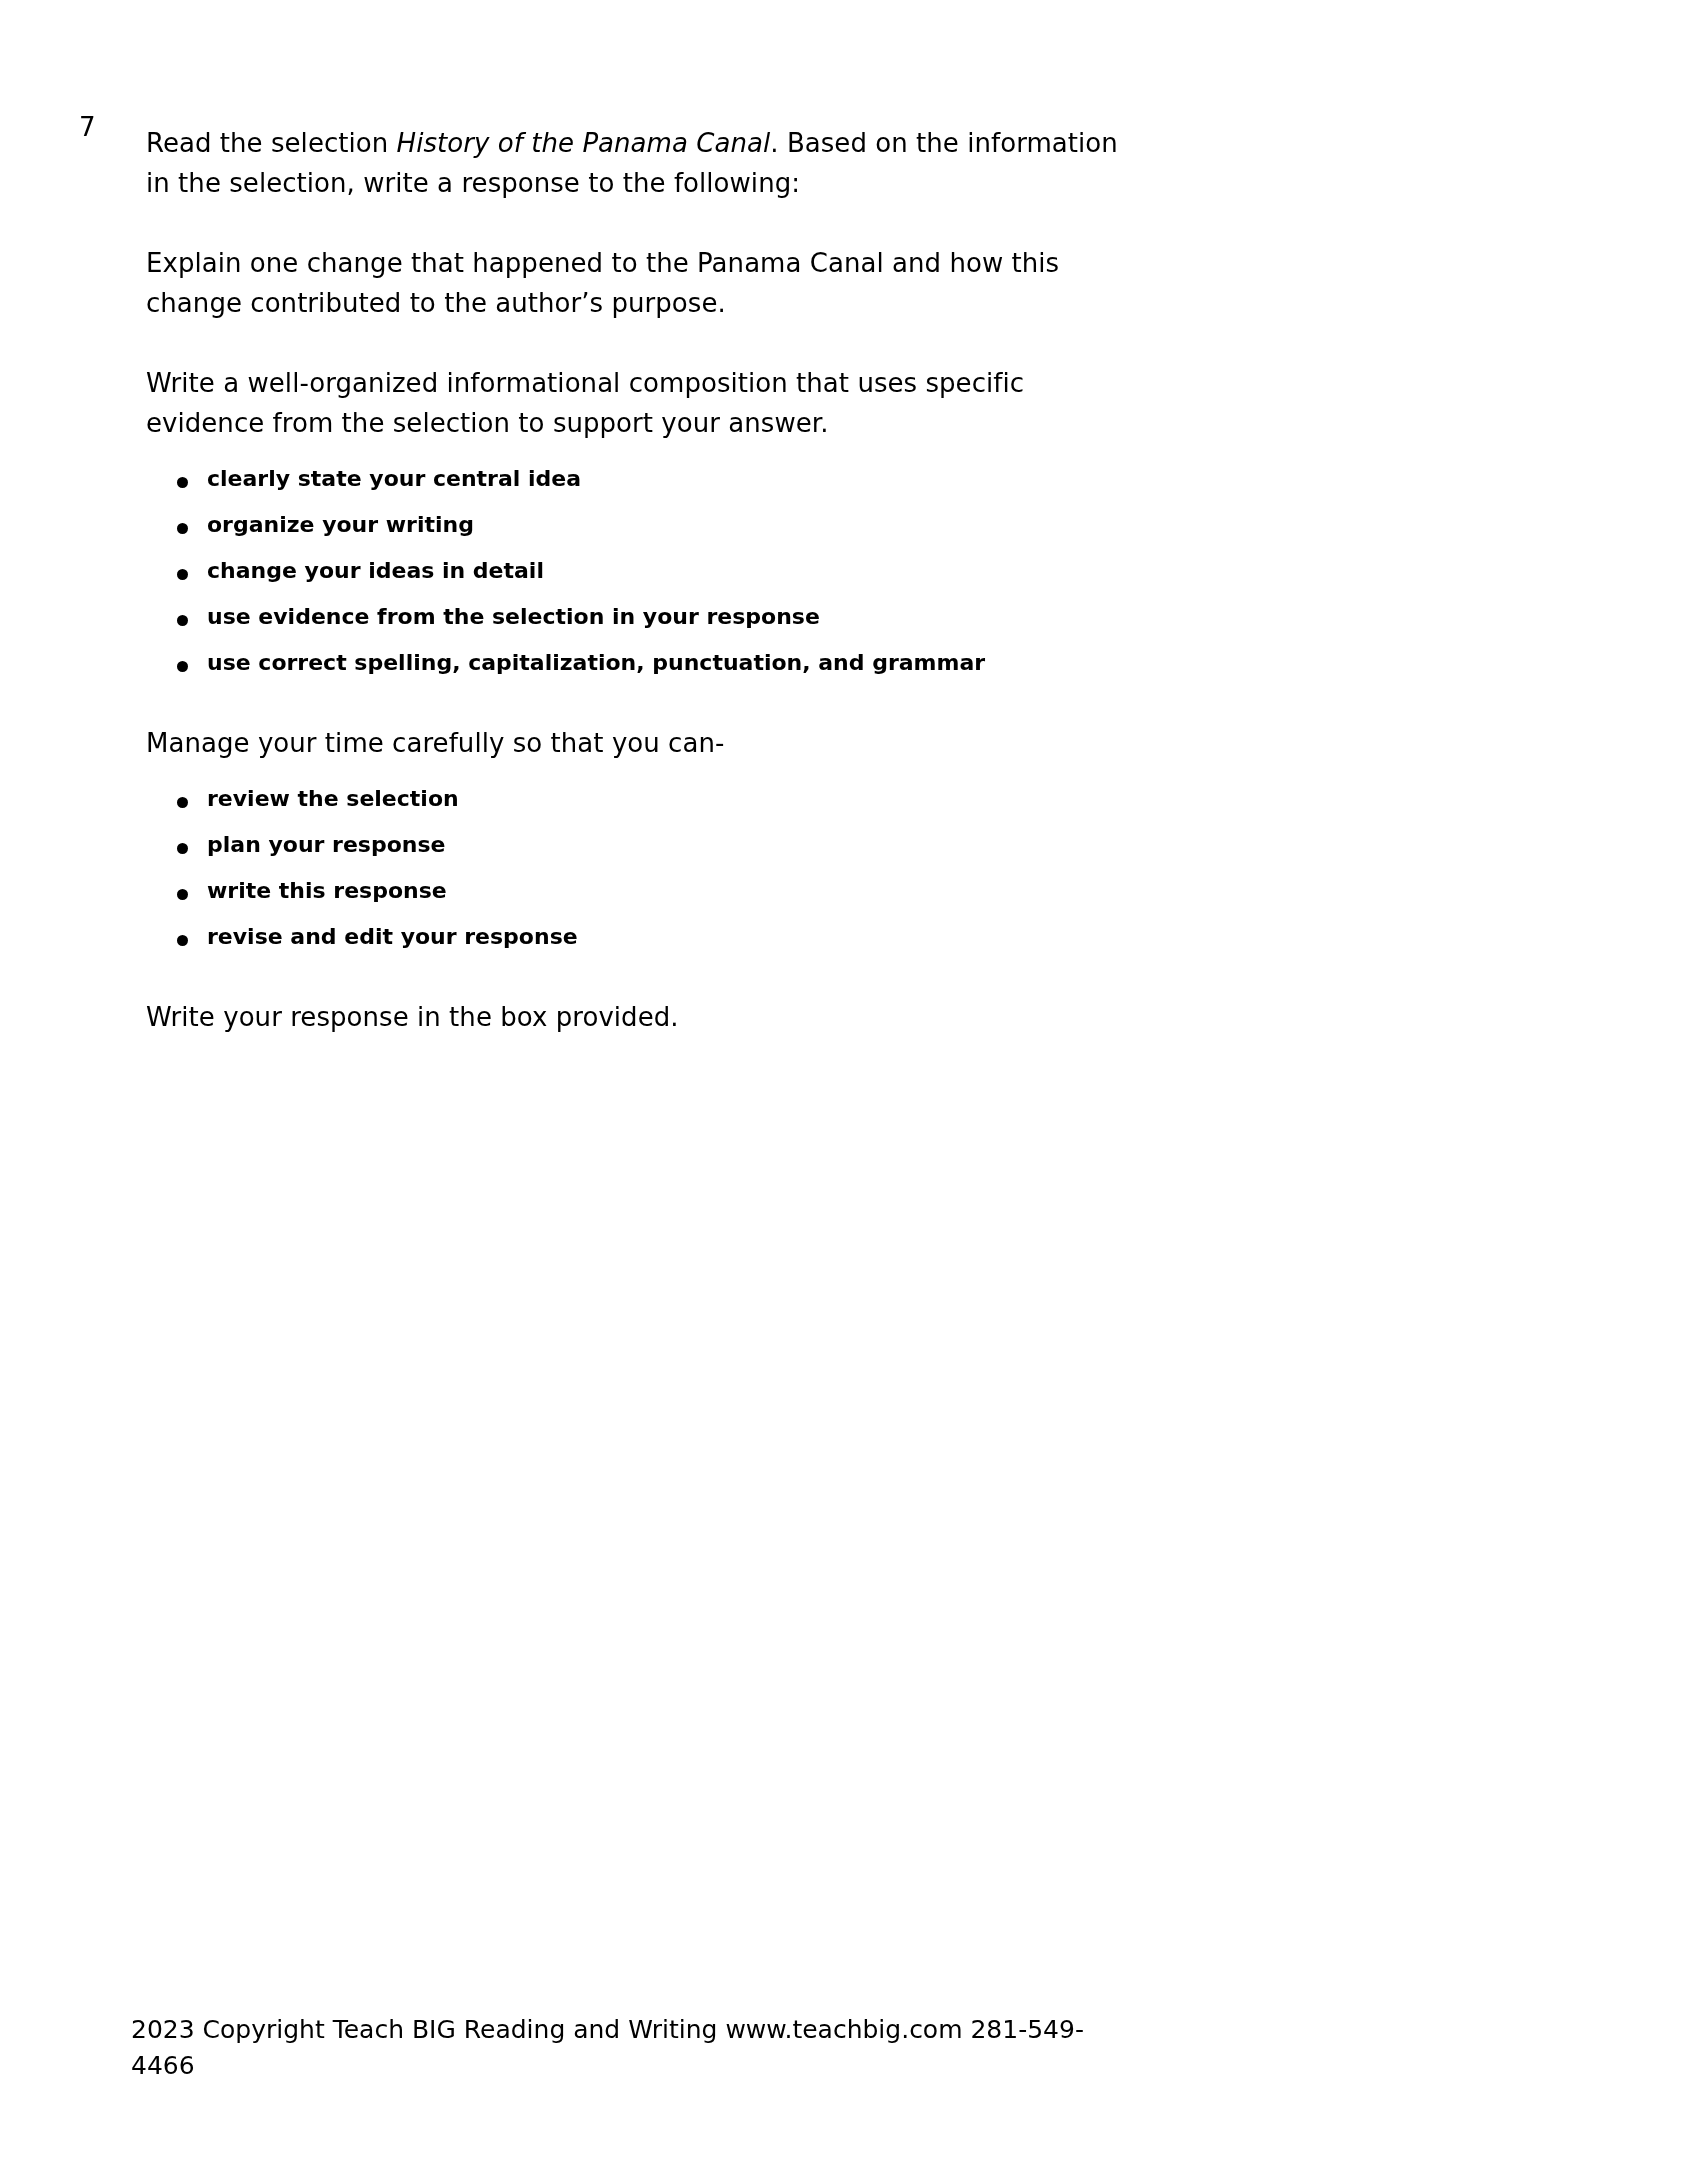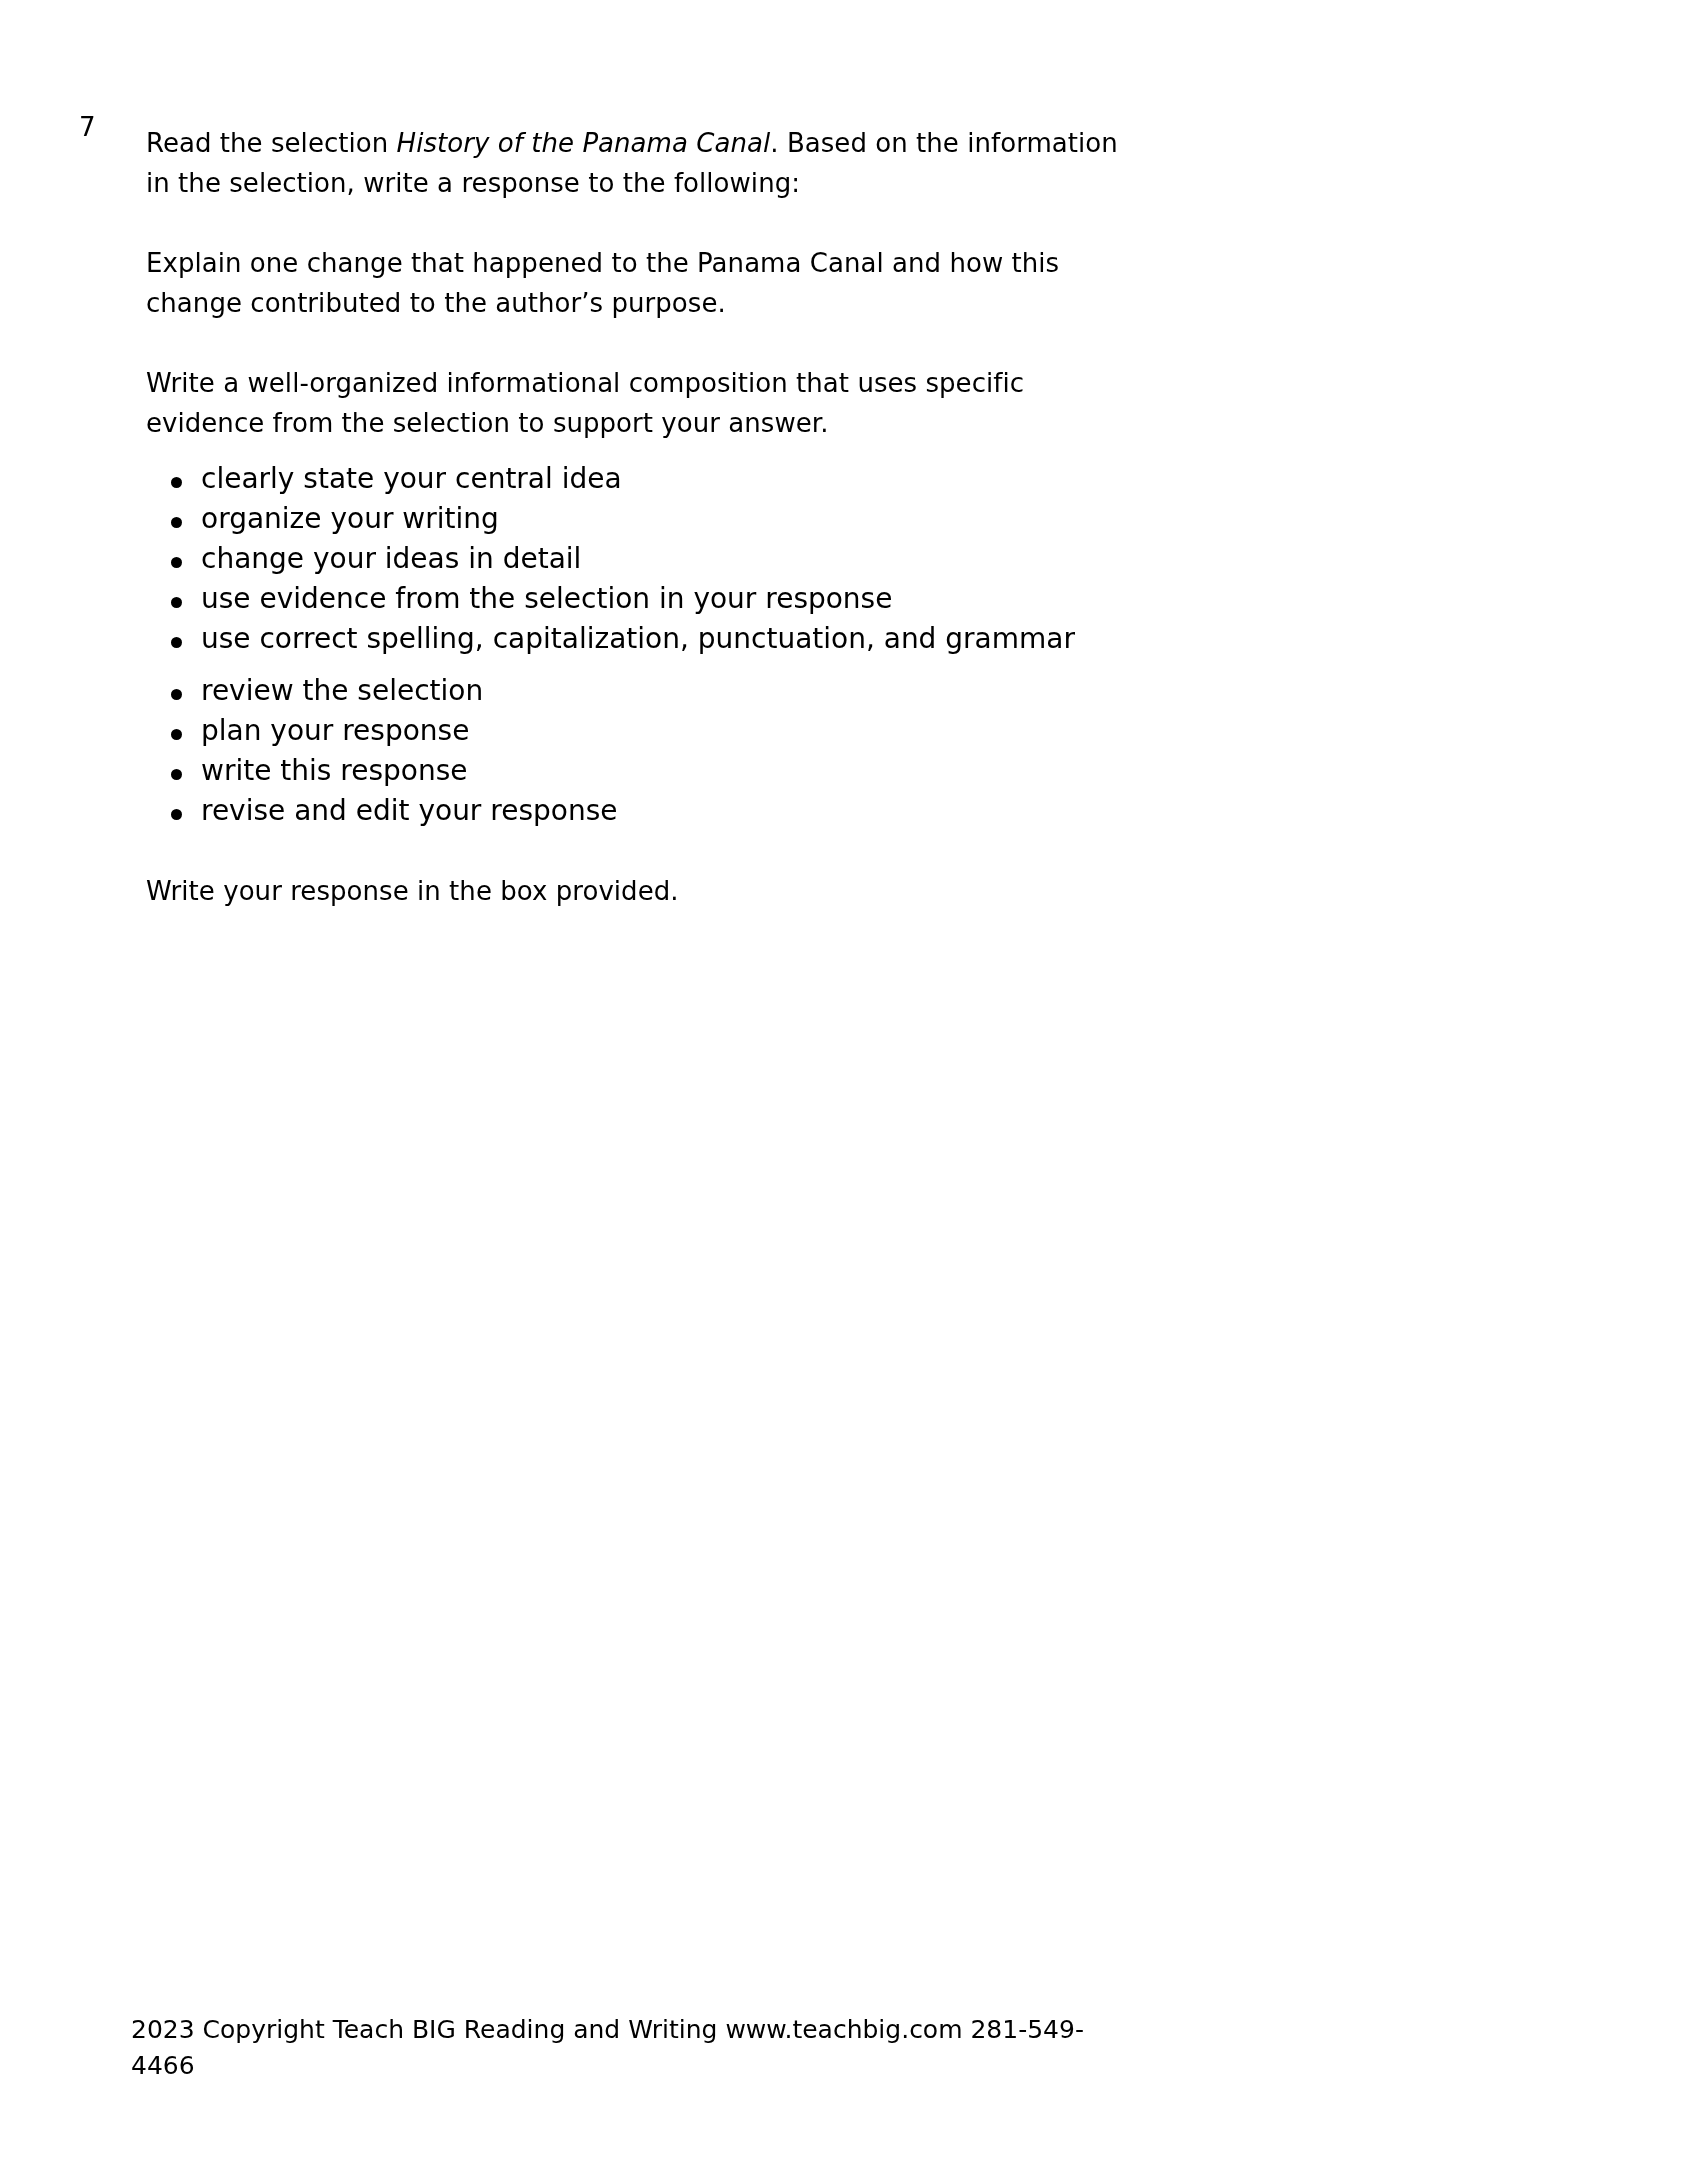--- a/index.html
+++ b/index.html
@@ -65,24 +65,25 @@
 
   
   .bullets {
     list-style: none;
     margin: 12px 0 0 0;
     padding: 0;
   }
 
   .bullets li {
     position: relative;
-    font-size: 28px;
+    font-size: 22px;
     line-height: 40px;
     padding-left: 71px;
-    margin: 0;
+    margin: 6px;
+    font-weight: bold;
   }
 
   .bullets li .dot {
     position: absolute;
     left: 41px;
     top: 18.3px;
     width: 11px;
     height: 11px;
     border-radius: 50%;
     background: #000;
@@ -137,20 +138,21 @@
           <li>
             <span class="dot"></span>
             <span>use evidence from the selection in your response</span>
           </li>
           <li>
             <span class="dot"></span>
             <span>use correct spelling, capitalization, punctuation, and grammar</span>
           </li>
         </ul>
 
+        <p class="para after-list">Manage your time carefully so that you can-</p>
 
         <ul class="bullets">
           <li>
             <span class="dot"></span>
             <span>review the selection</span>
           </li>
           <li>
             <span class="dot"></span>
             <span>plan your response</span>
           </li>

